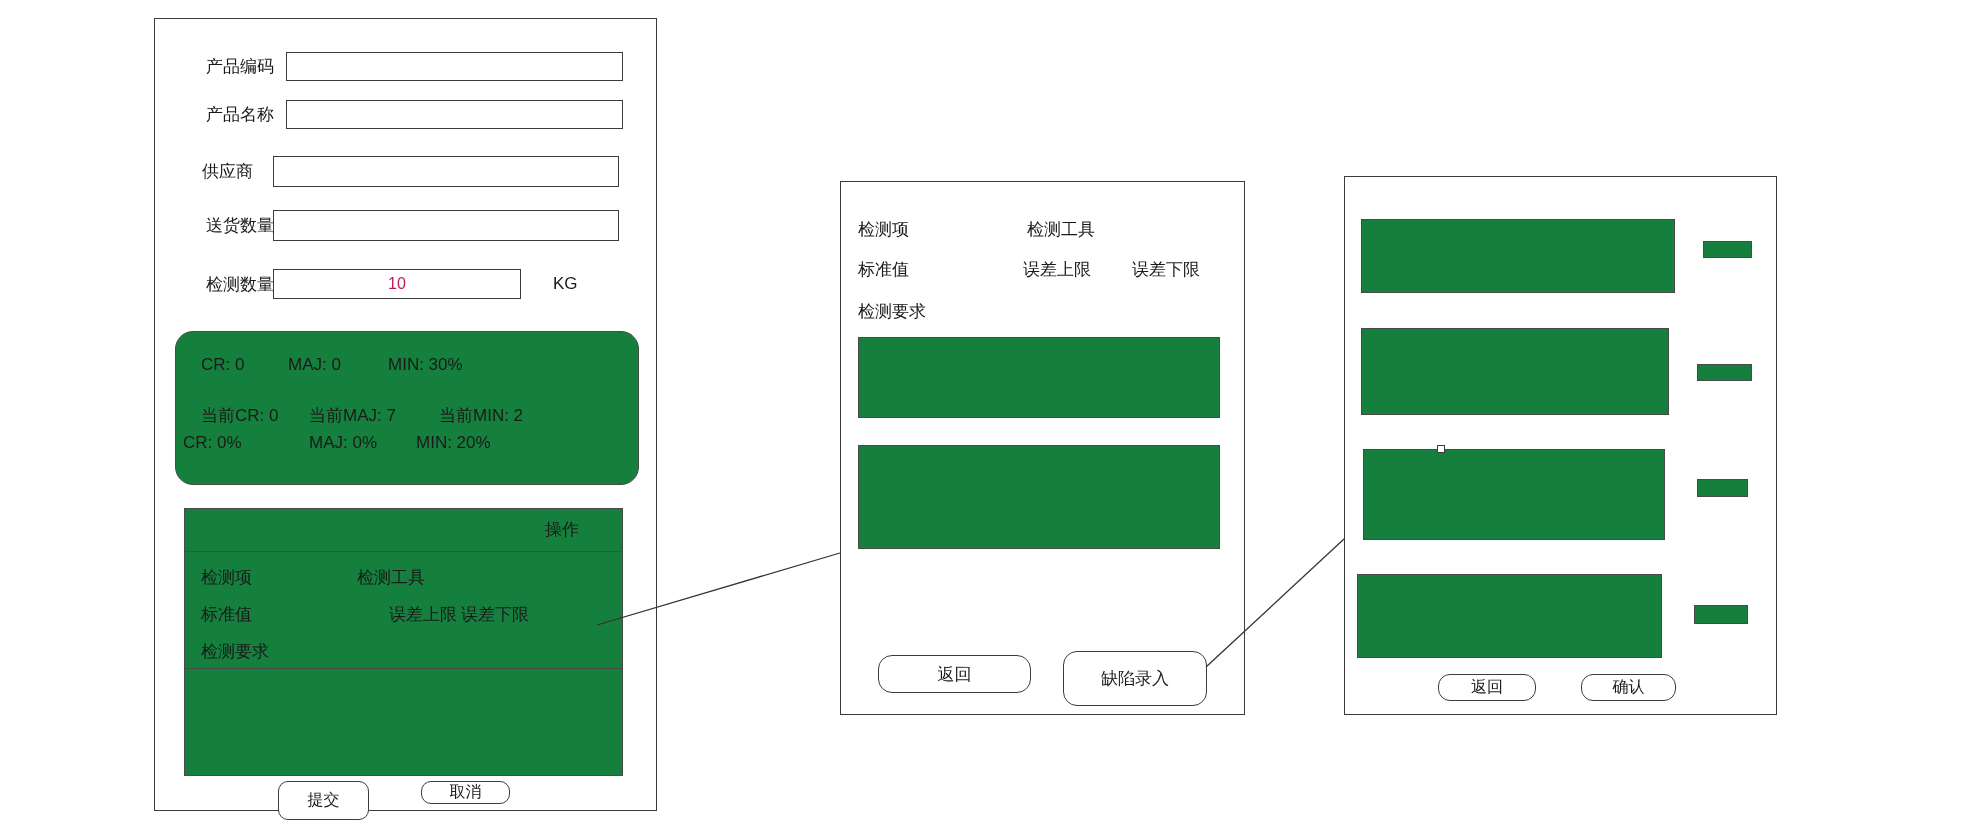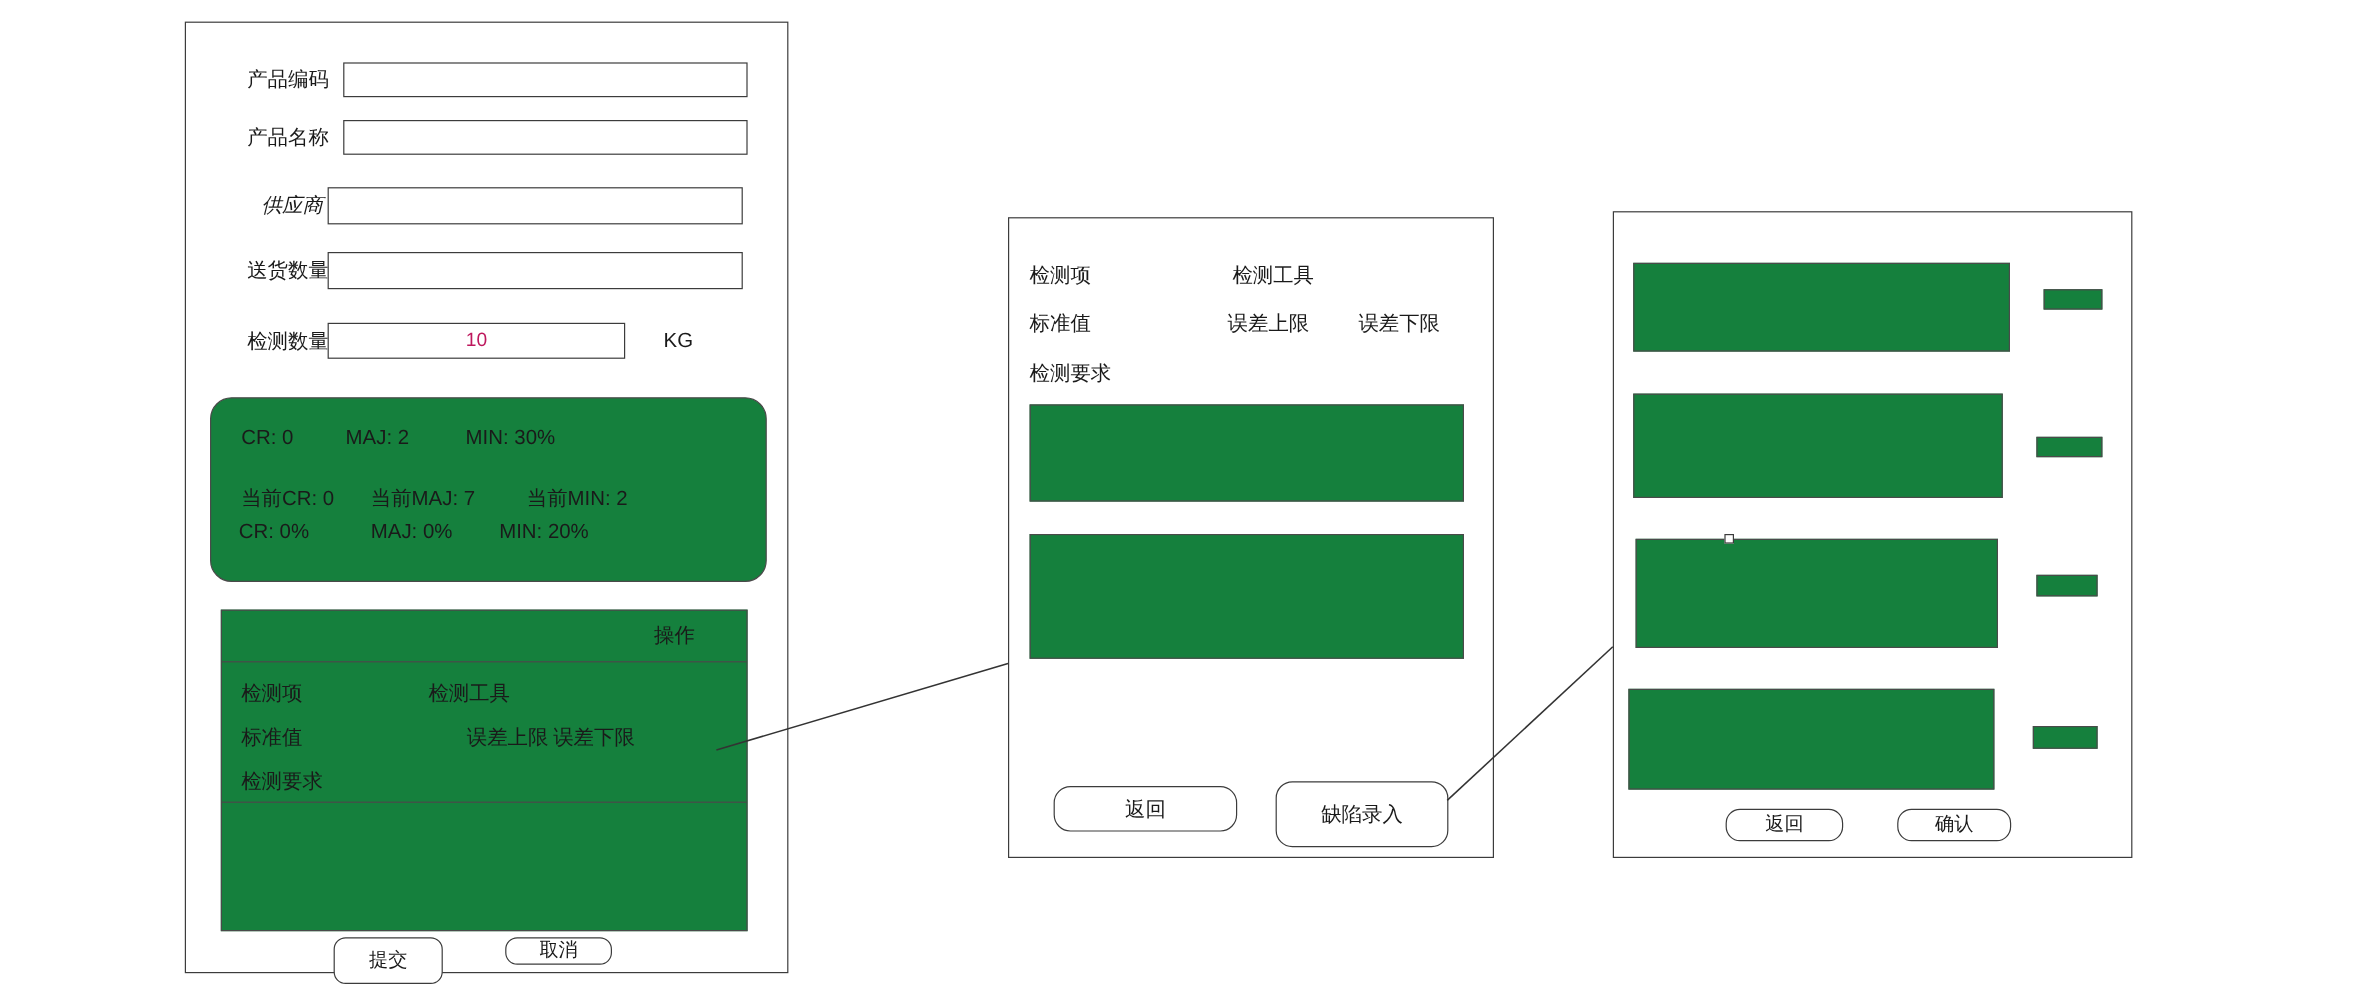--- a/index.html
+++ b/index.html
@@ -33,40 +33,40 @@
 <body>
 
 <div class="panel" style="left:154px;top:18px;width:503px;height:793px;">
 
   <div class="lbl" style="left:51px;top:33px;height:29px;">产品编码</div>
   <input class="inp" style="left: 131px; top: 33px; width: 337px; height: 29px;" value="">
 
   <div class="lbl" style="left:51px;top:81px;height:29px;">产品名称</div>
   <input class="inp" style="left: 131px; top: 81px; width: 337px; height: 29px;" value="">
 
-  <div class="lbl" style="left:63px;top:137px;height:31px;font-style:italic;">供应商</div>
+  <div class="lbl" style="left:47px;top:137px;height:31px;">供应商</div>
   <input class="inp" style="left: 118px; top: 137px; width: 346px; height: 31px;" value="">
 
   <div class="lbl" style="left:51px;top:191px;height:31px;">送货数量</div>
   <input class="inp" style="left: 118px; top: 191px; width: 346px; height: 31px;" value="">
 
   <div class="lbl" style="left:51px;top:250px;height:30px;">检测数量</div>
   <input class="inp center" style="left: 118px; top: 250px; width: 248px; height: 30px;" value="10">
   <div class="lbl" style="left:398px;top:250px;height:30px;">KG</div>
 
   <div class="box rounded" style="left:20px;top:312px;width:464px;height:154px;">
     <div class="lbl" style="left:25px;top:21px;height:24px;">CR: 0</div>
-    <div class="lbl" style="left:112px;top:21px;height:24px;">MAJ: 2</div>
+    <div class="lbl" style="left:112px;top:21px;height:24px;">MAJ: 0</div>
     <div class="lbl" style="left:212px;top:21px;height:24px;">MIN: 30%</div>
 
     <div class="lbl" style="left:25px;top:71px;height:24px;">当前CR: 0</div>
     <div class="lbl" style="left:133px;top:71px;height:24px;">当前MAJ: 7</div>
     <div class="lbl" style="left:263px;top:71px;height:24px;">当前MIN: 2</div>
 
-    <div class="lbl" style="left:23px;top:99px;height:24px;">CR: 0%</div>
+    <div class="lbl" style="left:7px;top:99px;height:24px;">CR: 0%</div>
     <div class="lbl" style="left:133px;top:99px;height:24px;">MAJ: 0%</div>
     <div class="lbl" style="left:240px;top:99px;height:24px;">MIN: 20%</div>
   </div>
 
   <div class="box" style="left:29px;top:489px;width:439px;height:268px;">
     <div class="lbl" style="left:360px;top:8px;height:24px;">操作</div>
     <div class="hline" style="top:42px;"></div>
 
     <div class="lbl" style="left:16px;top:56px;height:24px;">检测项</div>
     <div class="lbl" style="left:172px;top:56px;height:24px;">检测工具</div>

